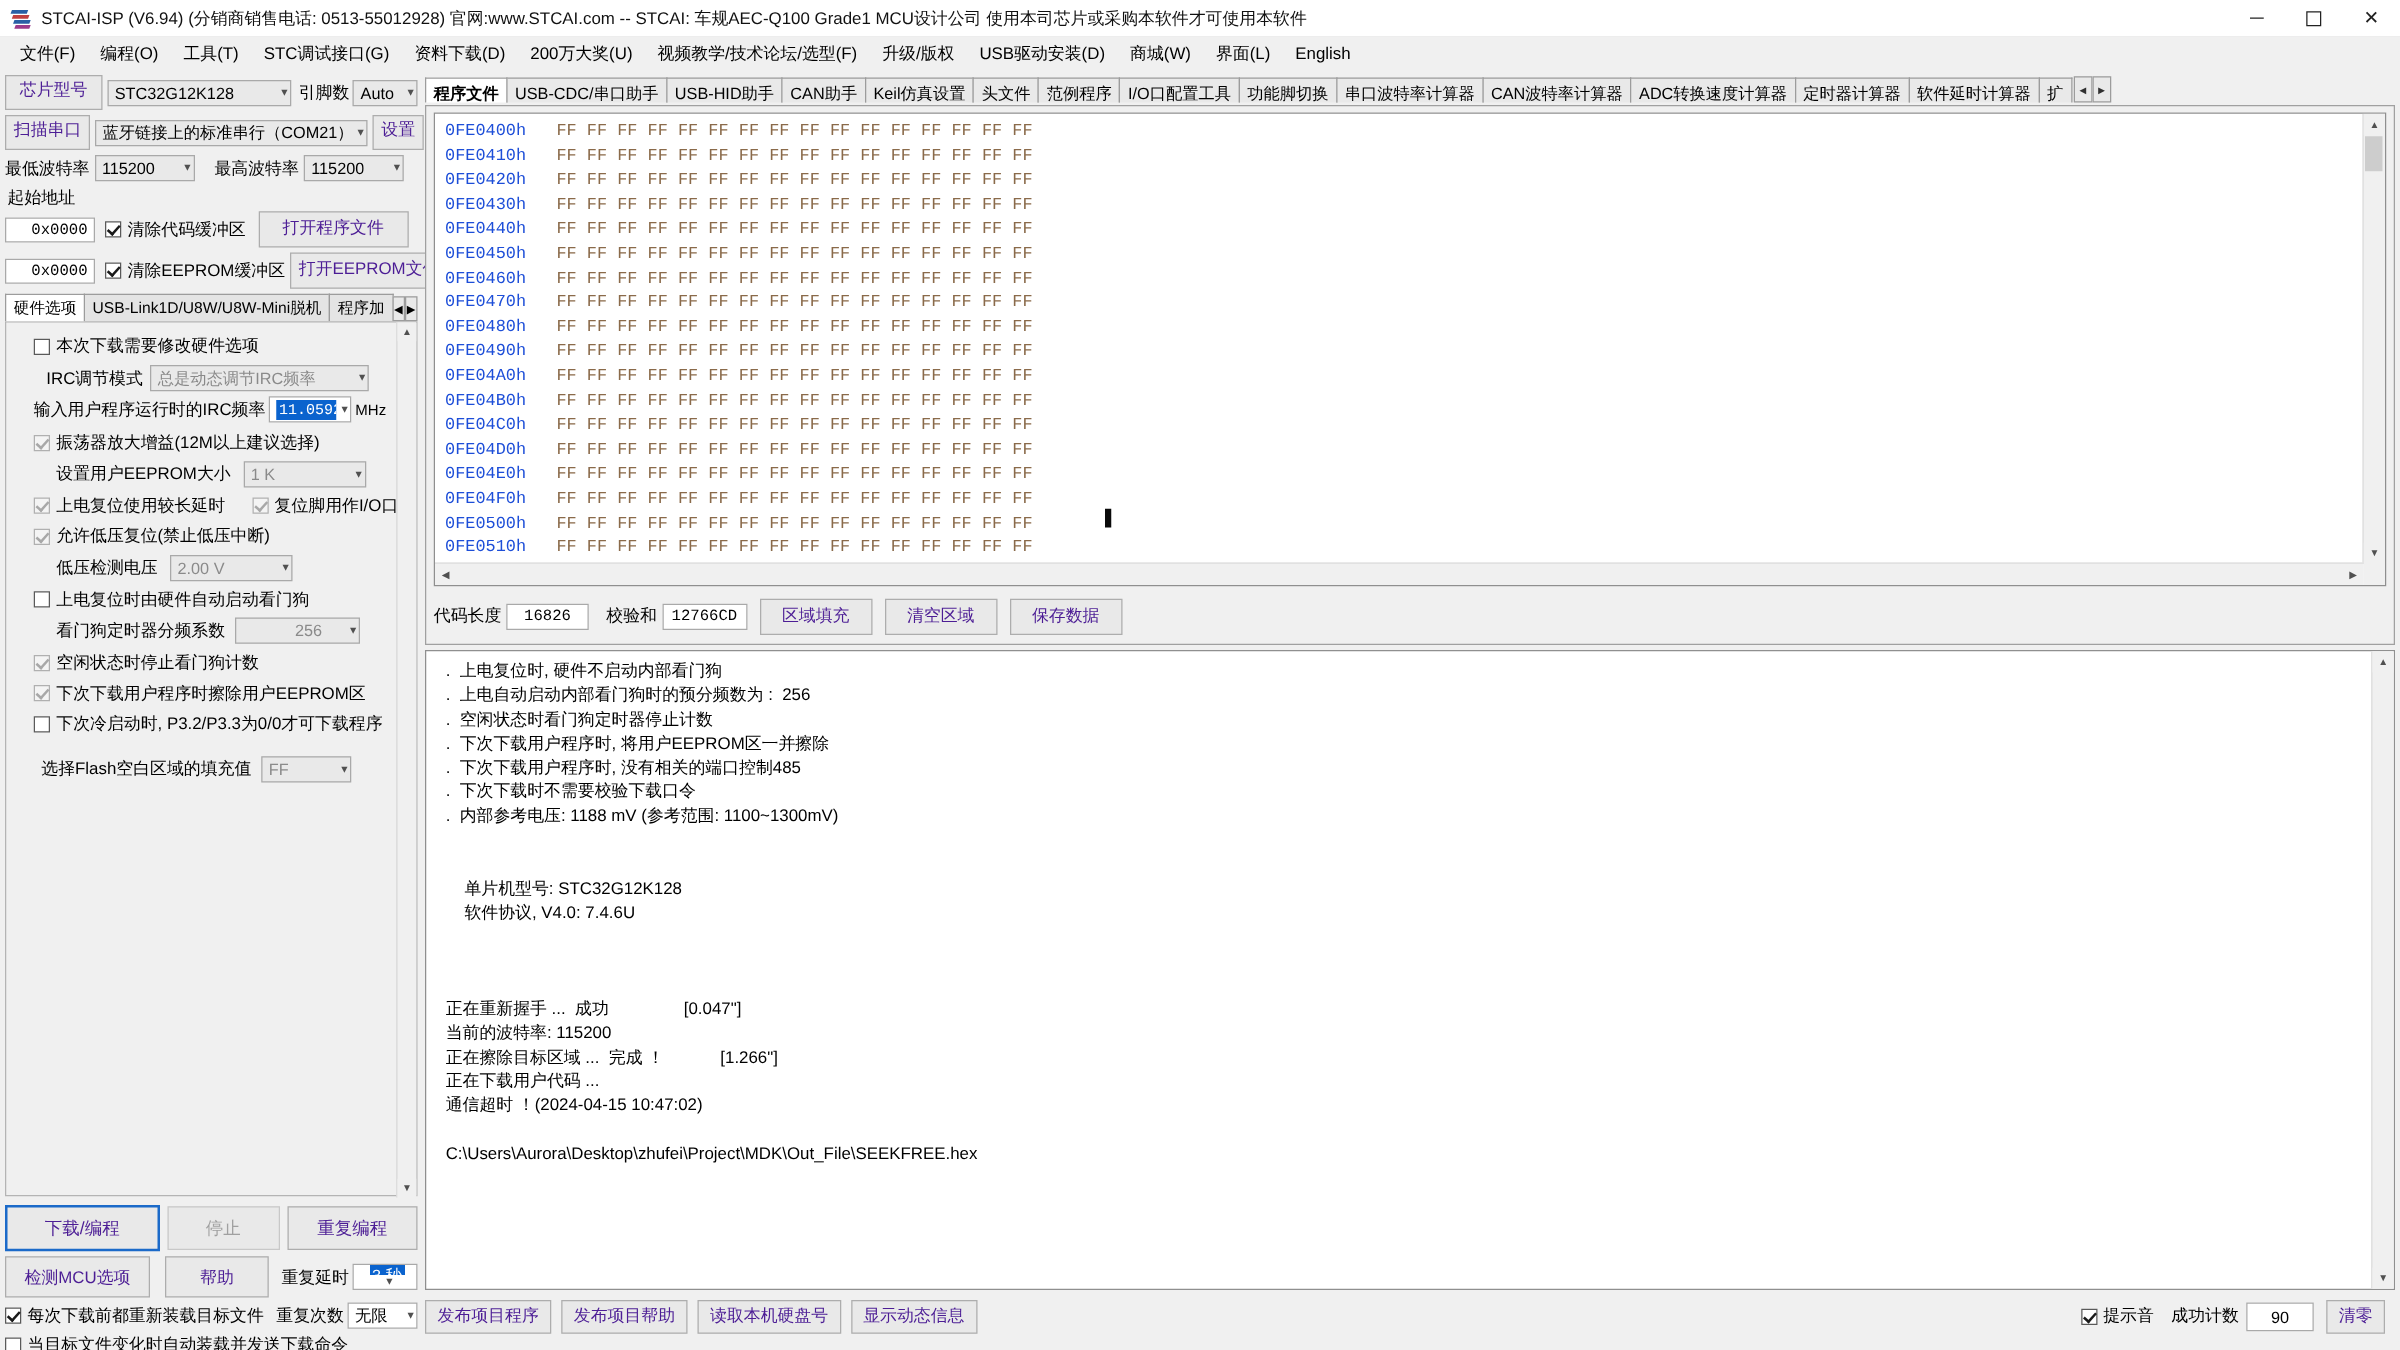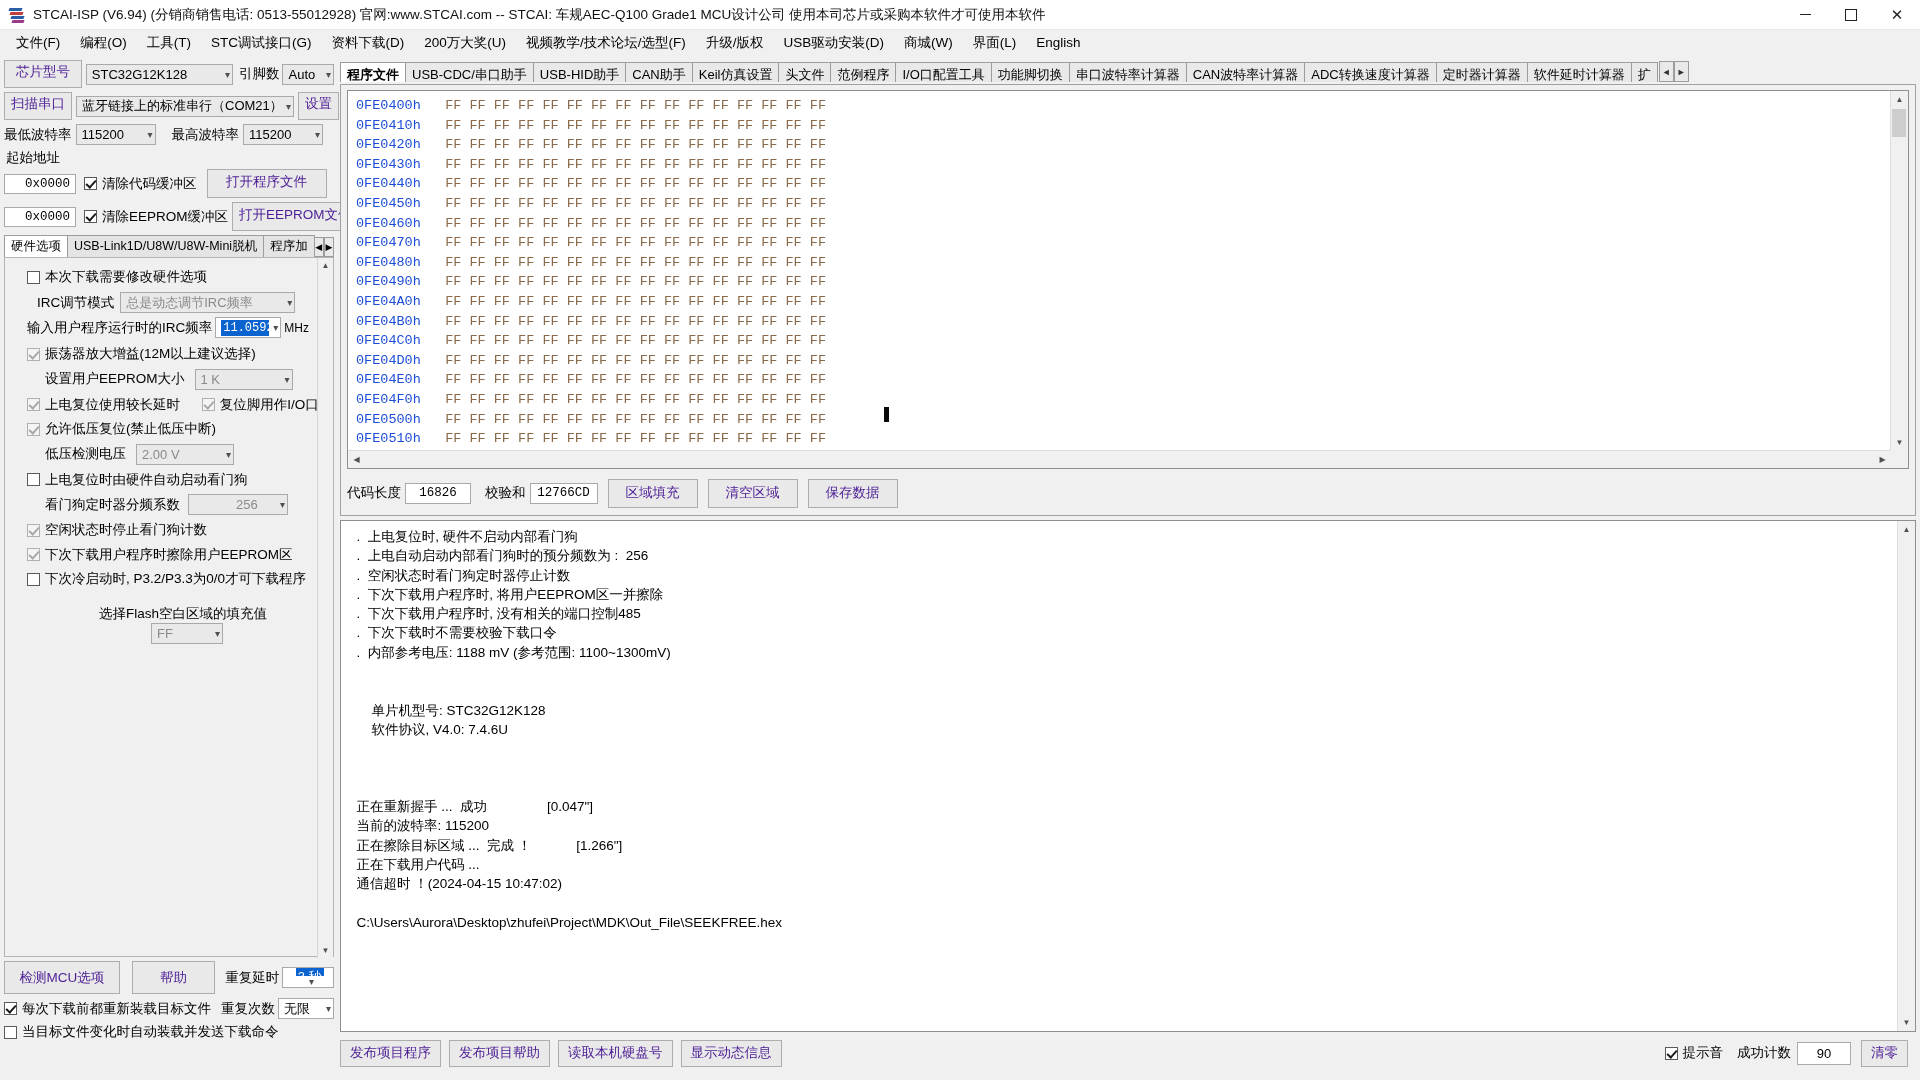--- a/index.html
+++ b/index.html
@@ -350,29 +350,34 @@
       <label class="chk" style="margin:6px 0 0 18px;">
         <span class="box on dis"></span>
         <span>下次下载用户程序时擦除用户EEPROM区</span>
       </label>
 
       <label class="chk" style="margin:6px 0 0 18px;">
         <span class="box"></span>
         <span>下次冷启动时, P3.2/P3.3为0/0才可下载程序</span>
       </label>
 
-      <div class="row" style="margin:16px 0 0 24px;flex-direction:column;">
+      <div class="row" style="margin:16px 0 0 24px;">
         <span class="lbl">选择Flash空白区域的填充值</span>
         <div class="combo dim" style="width:72px;margin-left:8px;">
           <span class="cv">FF</span>
           <span class="caret">▾</span>
         </div>
       </div>
     </div>
 
+    <div class="row" style="margin-top:7px;">
+      <div class="btn primary" style="width:124px;height:29px;display:flex;align-items:center;justify-content:center;font-size:14px;">下载/编程</div>
+      <div class="btn disabled" style="width:88px;height:29px;display:flex;align-items:center;justify-content:center;margin-left:6px;font-size:14px;">停止</div>
+      <div class="btn" style="width:104px;height:29px;display:flex;align-items:center;justify-content:center;margin-left:6px;font-size:14px;">重复编程</div>
+    </div>
 
     <div class="row" style="margin-top:4px;">
       <div class="btn" style="width:112px;height:27px;display:flex;align-items:center;justify-content:center;font-size:13.5px;">检测MCU选项</div>
       <div class="btn" style="width:76px;height:27px;display:flex;align-items:center;justify-content:center;margin-left:12px;font-size:13.5px;">帮助</div>
       <span class="lbl" style="margin-left:10px;">重复延时</span>
       <div class="combo white" style="width:56px;margin-left:3px;flex-direction:column;">
         <span class="cv" style="background:#0a63ce;color:#fff;padding:0 2px;">3 秒</span>
         <span class="caret">▾</span>
       </div>
     </div>

